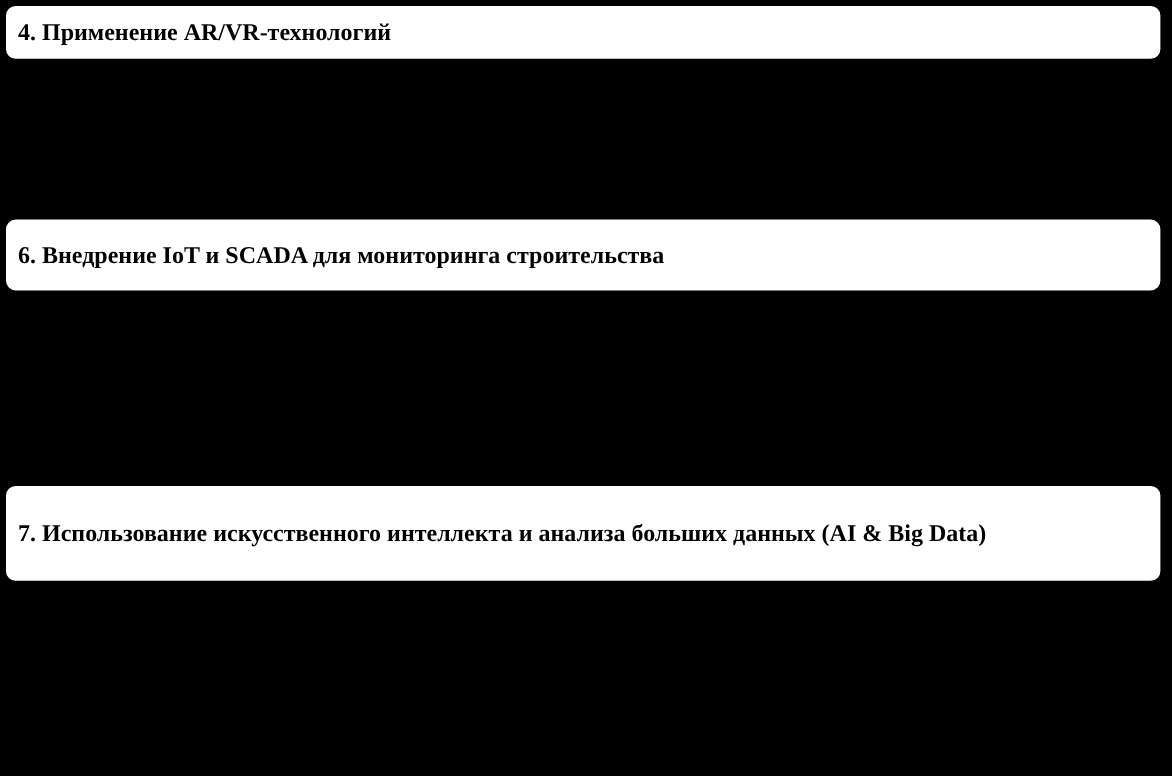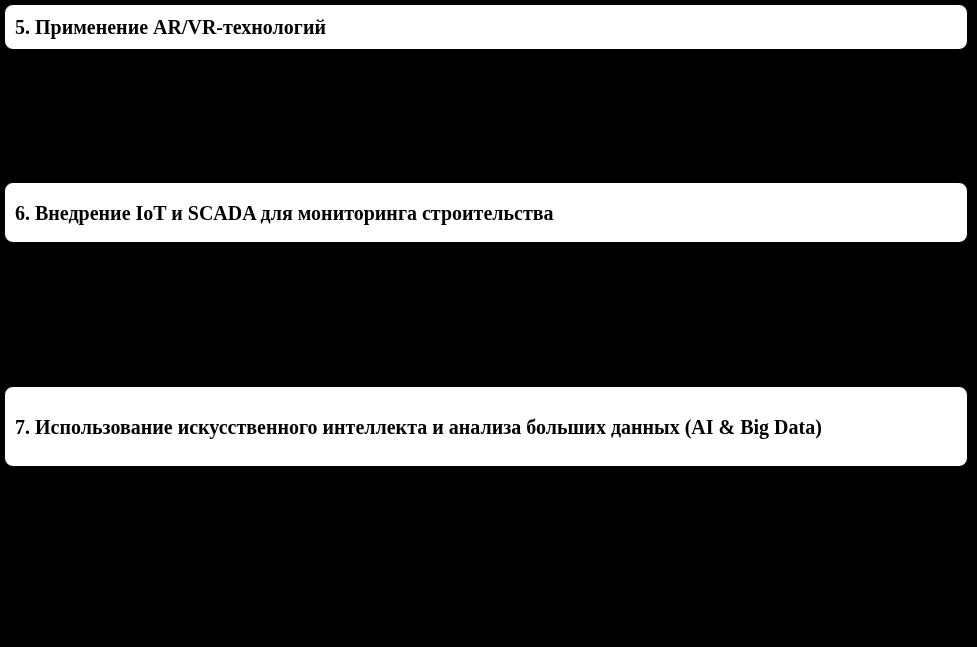--- a/index.html
+++ b/index.html
@@ -31,29 +31,29 @@
   .flow-box .box-label {
     color: #000000;
     font-size: 20px;
     font-weight: bold;
     line-height: 1.1;
     white-space: nowrap;
     letter-spacing: 0px;
   }
   .box-1 { top: 4px;   height: 46px; }
   .box-2 { top: 182px; height: 61px; align-items: center; }
-  .box-3 { top: 386px; height: 81px; }
+  .box-3 { top: 404px; height: 81px; }
 </style>
 </head>
 <body>
 
 <div class="canvas">
 
   <div class="flow-box box-1">
-    <span class="box-label">5. Применение AR/VR-технологий</span>
+    <span class="box-label">4. Применение AR/VR-технологий</span>
   </div>
 
   <div class="flow-box box-2">
     <span class="box-label">6. Внедрение IoT и SCADA для мониторинга строительства</span>
   </div>
 
   <div class="flow-box box-3">
     <span class="box-label">7. Использование искусственного интеллекта и анализа больших данных (AI &amp; Big Data)</span>
   </div>
 

